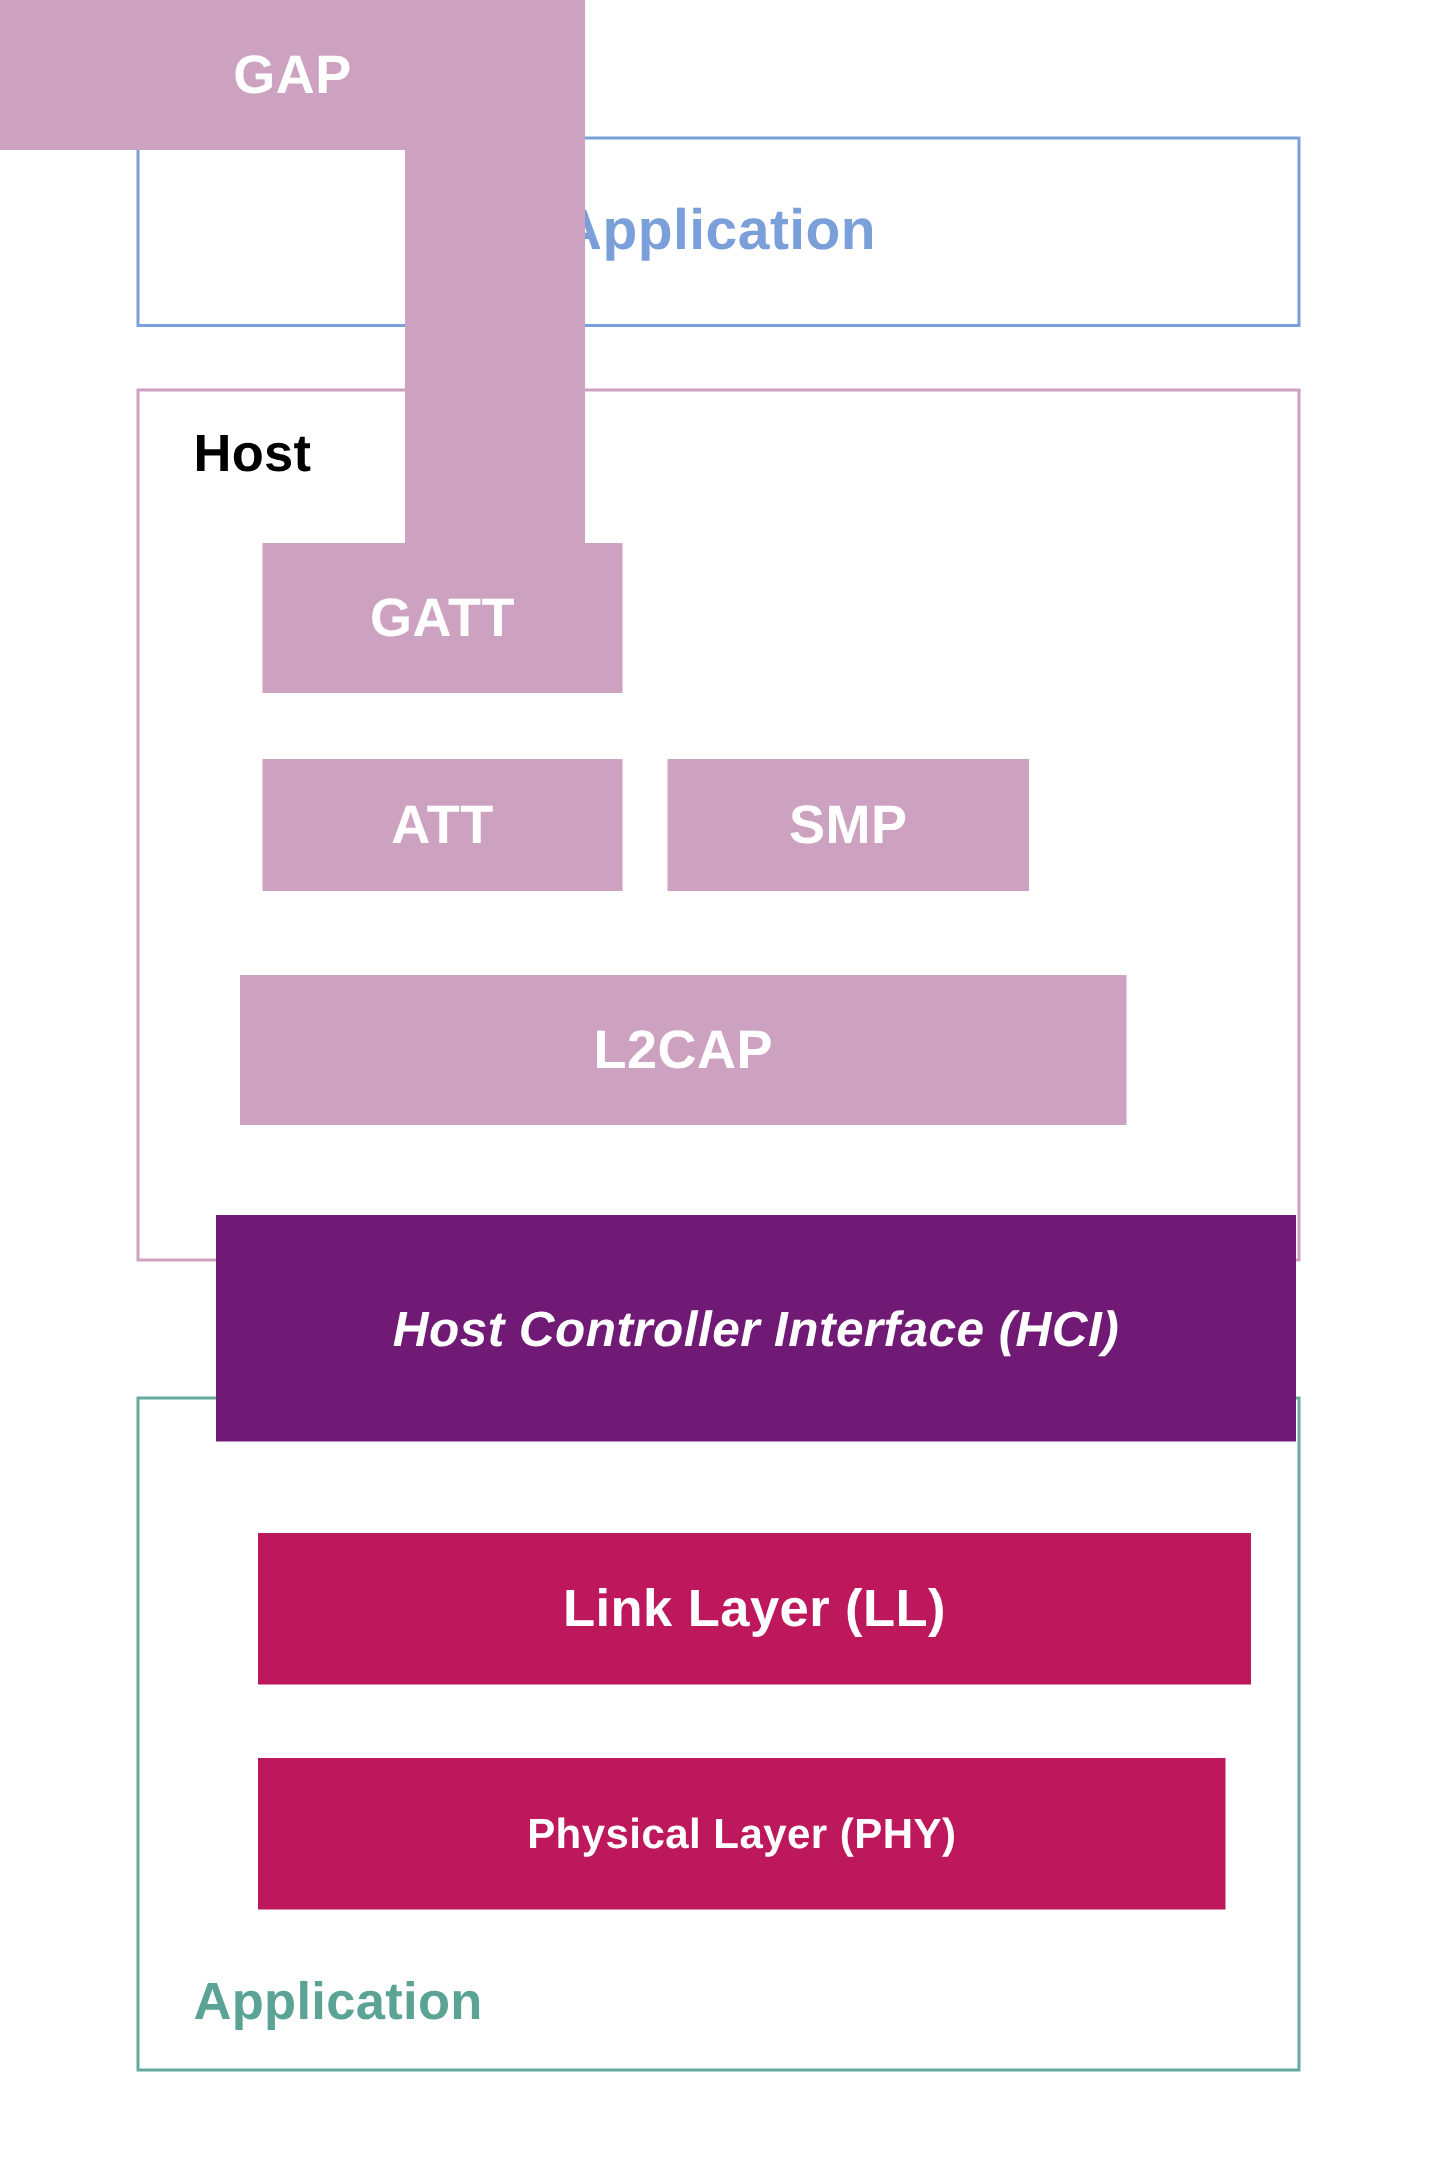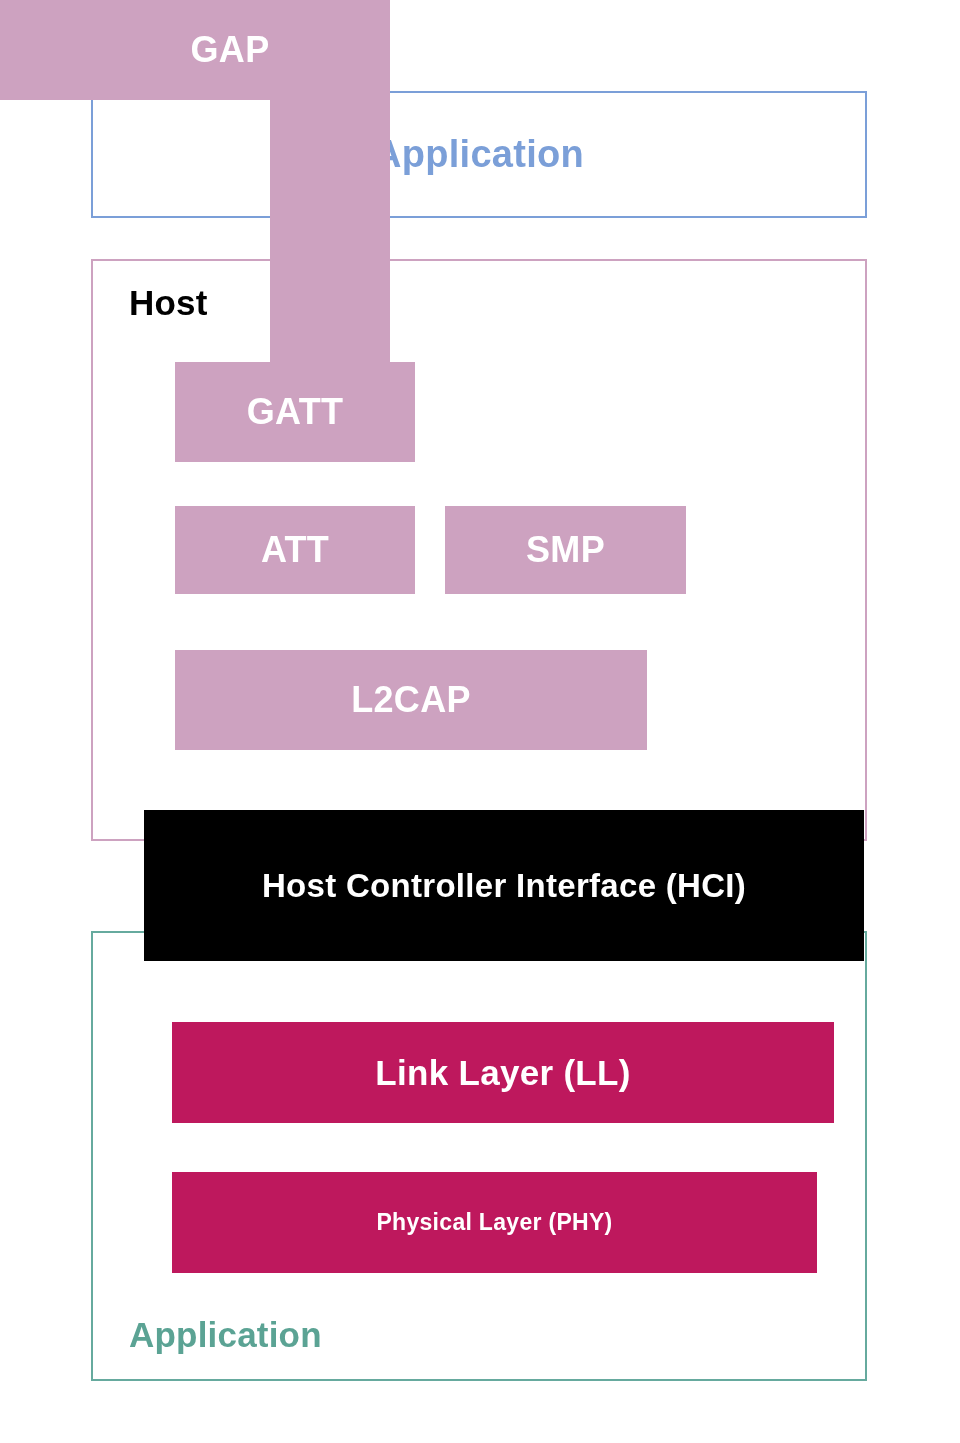--- a/index.html
+++ b/index.html
@@ -102,21 +102,21 @@
     justify-content: center;
     color: #ffffff;
     font-weight: bold;
     font-size: 36px;
     letter-spacing: 0.3px;
     text-align: center;
     margin-left: 24px;
   }
 
   .block-host { background: #cda2c0; }
-  .block-hci  { background: #000000; }
+  .block-hci  { background: #701a75; font-style: italic; }
   .block-ctrl { background: #be185d; }
 
   
   #block-gatt {
     left: 151px;
     top: 362px;
     width: 240px;
     height: 100px;
   }
 
@@ -128,23 +128,23 @@
   }
 
   #block-smp {
     left: 421px;
     top: 506px;
     width: 241px;
     height: 88px;
   }
 
   #block-l2cap {
-    left: 151px;
+    left: 136px;
     top: 650px;
-    width: 472px;
+    width: 591px;
     height: 100px;
   }
 
   
   #block-gap {
     left: 421px;
     top: 362px;
     width: 390px;
     height: 388px;
     background: transparent;
@@ -172,21 +172,20 @@
     top: 0;
     width: 390px;
     height: 100px;
     display: flex;
     align-items: center;
     justify-content: center;
     color: #ffffff;
     font-weight: bold;
     font-size: 36px;
     letter-spacing: 0.3px;
-    padding-left: 35px;
   }
 
   
   #block-hci {
     left: 120px;
     top: 810px;
     width: 720px;
     height: 151px;
     font-size: 33px;
   }
@@ -198,21 +197,21 @@
     width: 662px;
     height: 101px;
     font-size: 35px;
   }
 
   #block-phy {
     left: 148px;
     top: 1172px;
     width: 645px;
     height: 101px;
-    font-size: 23px;
+    font-size: 28px;
   }
 </style>
 </head>
 <body>
 
 <div id="stack-diagram">
 
   <div class="layer-box" id="application-box"></div>
   <div id="application-title">Application</div>
 

